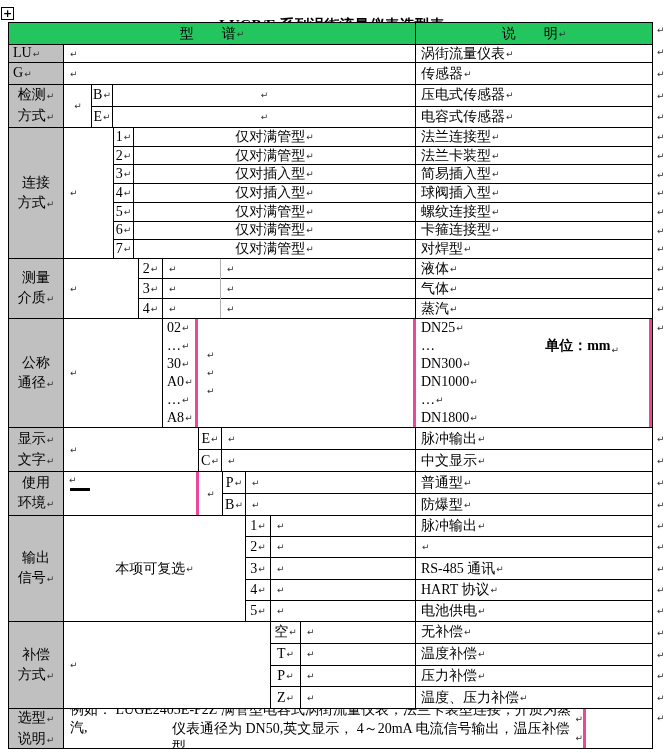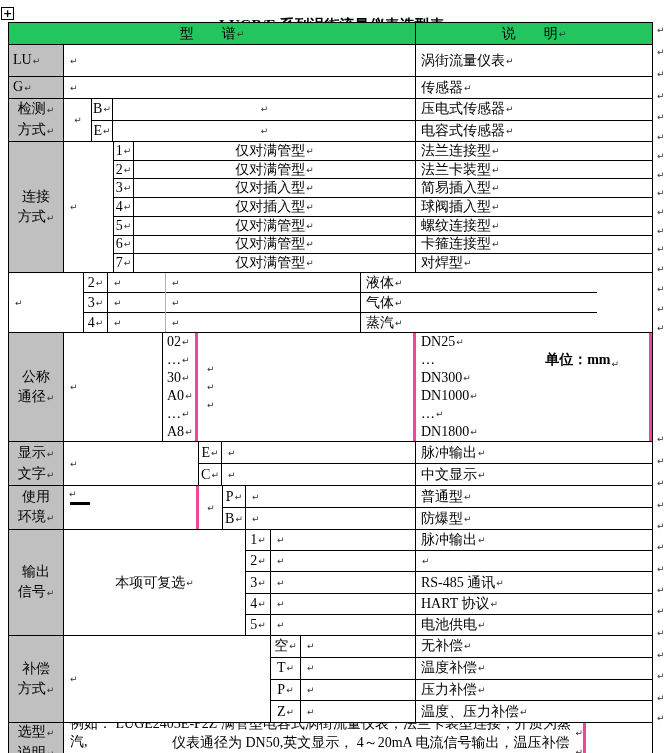--- a/index.html
+++ b/index.html
@@ -48,21 +48,21 @@
       <div class="hcell" style="width:407px">
           <span>型　　谱</span>
           <span class="pm">↵</span>
         </div>
       <div class="hcell lastcol" style="width:236px">
           <span>说　　明</span>
           <span class="pm">↵</span>
         </div>
     </div>
 
-    <div class="sec" style="height:32px">
+    <div class="sec" style="height:18px">
       <div class="lab" style="align-items:flex-start;padding-left:4px">
           <div><span>LU</span><span class="pm">↵</span></div>
         </div>
       <div class="c pl" style="width:352px">
           <span class="pm">↵</span>
         </div>
       <div class="c pl lastcol" style="width:236px">
           <span>涡街流量仪表</span>
           <span class="pm">↵</span>
         </div>
@@ -213,20 +213,24 @@
             <span class="pm">↵</span>
           </div>
         <div class="pl">
             <span>对焊型</span>
             <span class="pm">↵</span>
           </div>
       </div>
     </div>
 
     <div class="sec" style="height:60px">
+      <div class="lab">
+        <div><span>测量</span></div>
+        <div><span>介质</span><span class="pm">↵</span></div>
+      </div>
       <div class="c pl" style="width:75px">
           <span class="pm">↵</span>
         </div>
       <div class="stack" style="width:24px">
         <div class="ctr">
             <span>2</span>
             <span class="pm">↵</span>
           </div>
         <div class="ctr">
             <span>3</span>

